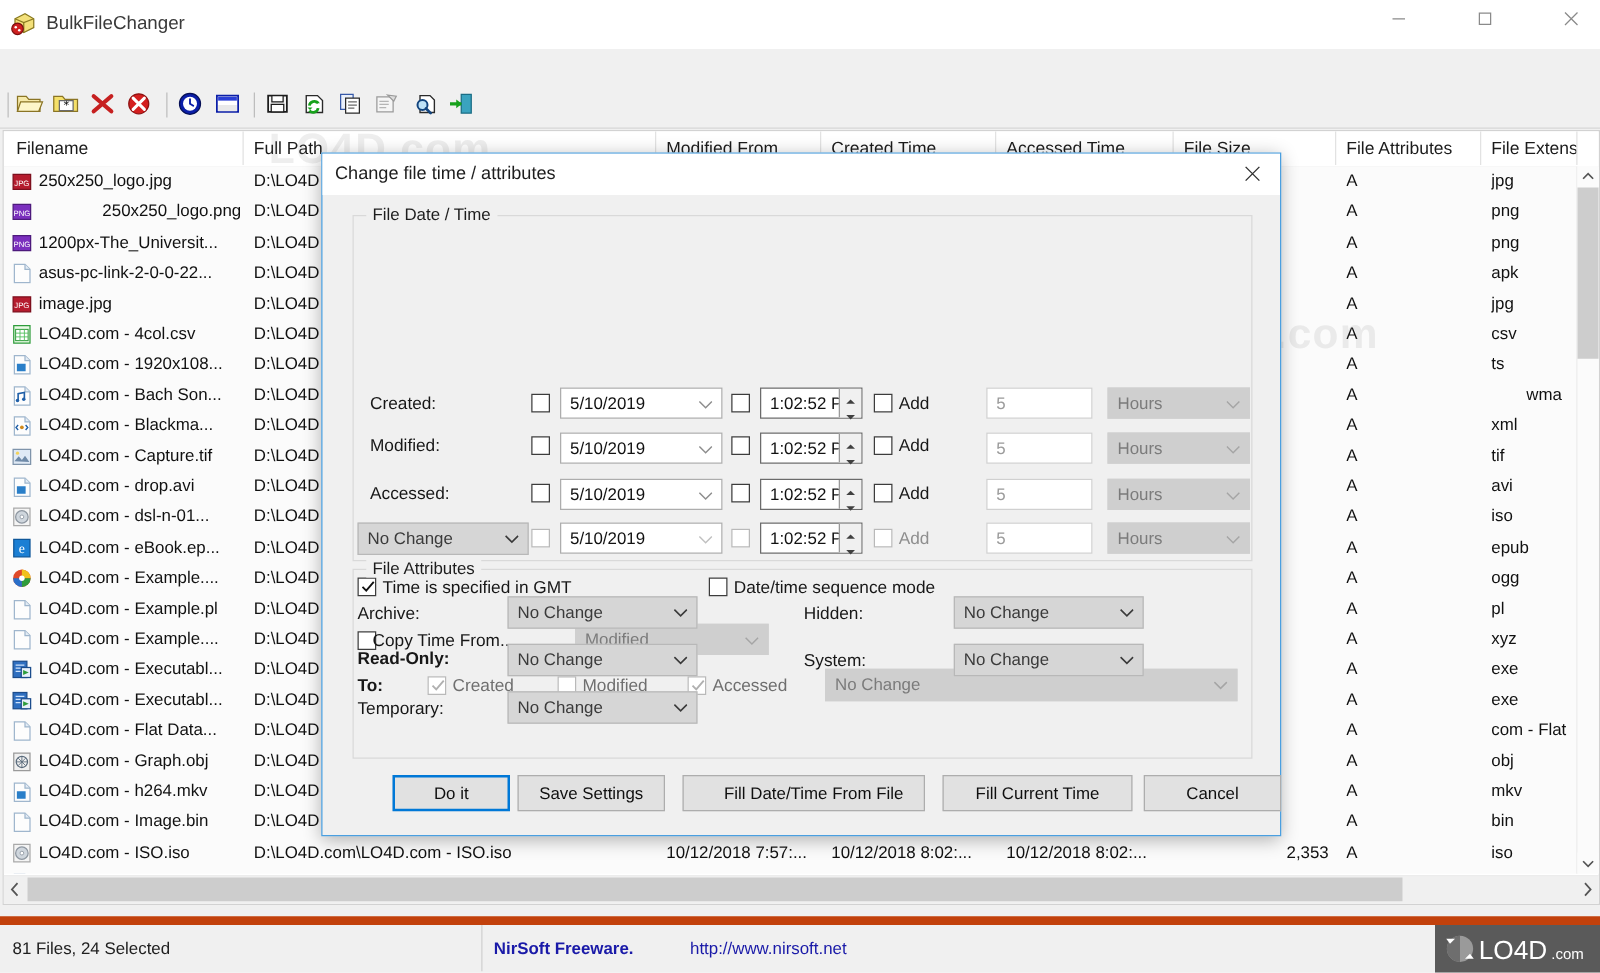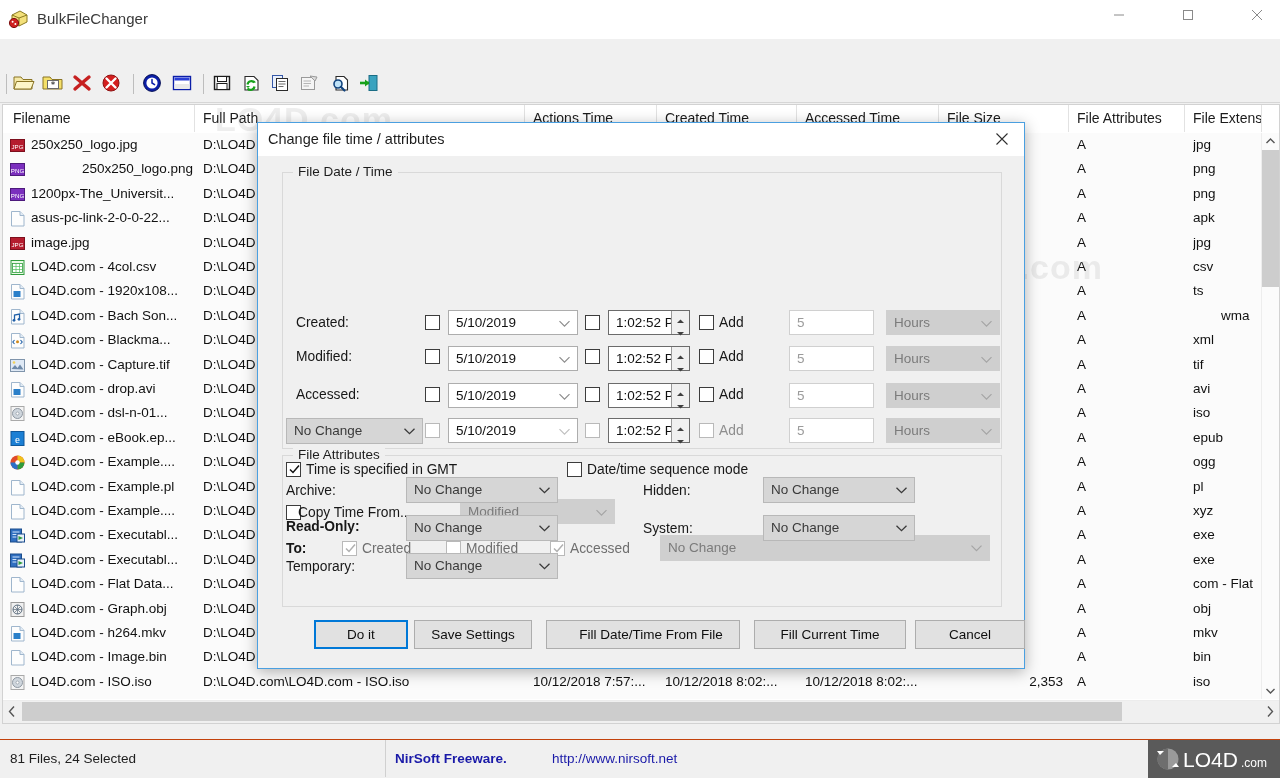--- a/index.html
+++ b/index.html
@@ -56,21 +56,21 @@
   
   .hsb{position:absolute;left:0;bottom:0;width:1276px;height:22px;background:#f0f0f0;border-top:1px solid #ececec;}
   .hsb .arrow{position:absolute;top:0;width:19px;height:21px;}
   .hsb .arrow.lf{left:0;}
   .hsb .arrow.rt{right:0;}
   .hsb .htrack{position:absolute;left:19px;right:19px;top:0;height:21px;background:#f0f0f0;}
   .hsb .hthumb{position:absolute;left:19px;top:1px;width:1100px;height:19px;background:#cdcdcd;}
 
   
   .statusbar{position:absolute;left:0;bottom:0;width:1280px;height:38px;background:#f0f0f0;
-             border-top:1px solid #c2410c;}
+             border-top:7px solid #c2410c;}
   .sb-pane{position:absolute;top:0;height:37px;border-right:1px solid #d0d0d0;}
   .sb-txt{position:absolute;top:11px;font-size:13.5px;color:#202020;white-space:nowrap;}
   .sb-link{color:#1a1aa8;font-weight:bold;}
   .sb-url{color:#1a1aa8;padding-left:25px;}
   .lo4d{position:absolute;right:0;bottom:0;width:132px;height:38px;background:#5a5a5a;
         display:flex;align-items:center;justify-content:center;}
 
   
   .wm{position:absolute;color:rgba(120,120,120,.13);font-size:34px;font-weight:bold;
       letter-spacing:1px;pointer-events:none;user-select:none;white-space:nowrap;}
@@ -242,21 +242,21 @@
         <path d="M3 11 H12" stroke="#17a11b" stroke-width="2.6"></path>
         <path d="M12.5 11 l-4.5 -3.5 v7 Z" fill="#17a11b"></path>
       </svg>
     </div>
   </div>
 
   <div class="listview">
     <div class="lv-head">
         <div class="col" style="left: 2px; width: 190px;">Filename</div>
         <div class="col" style="left: 192px; width: 330px;">Full Path</div>
-        <div class="col" style="left: 522px; width: 132px;">Actions Time</div>
+        <div class="col" style="left: 522px; width: 132px;">Modified From</div>
         <div class="col" style="left: 654px; width: 140px;">Created Time</div>
         <div class="col" style="left: 794px; width: 142px;">Accessed Time</div>
         <div class="col" style="left: 936px; width: 130px;">File Size</div>
         <div class="col" style="left: 1066px; width: 116px;">File Attributes</div>
         <div class="col" style="left: 1182px; width: 77px;">File Extension</div>
       </div>
     <div class="lv-body">
         <div class="row" style="top: 0px;">
           <span class="ficon"><svg width="17" height="17" viewBox="0 0 17 17">
               <rect x="1.5" y="2.5" width="14" height="12" fill="#b51c2e" stroke="#7d0f1d"></rect>

